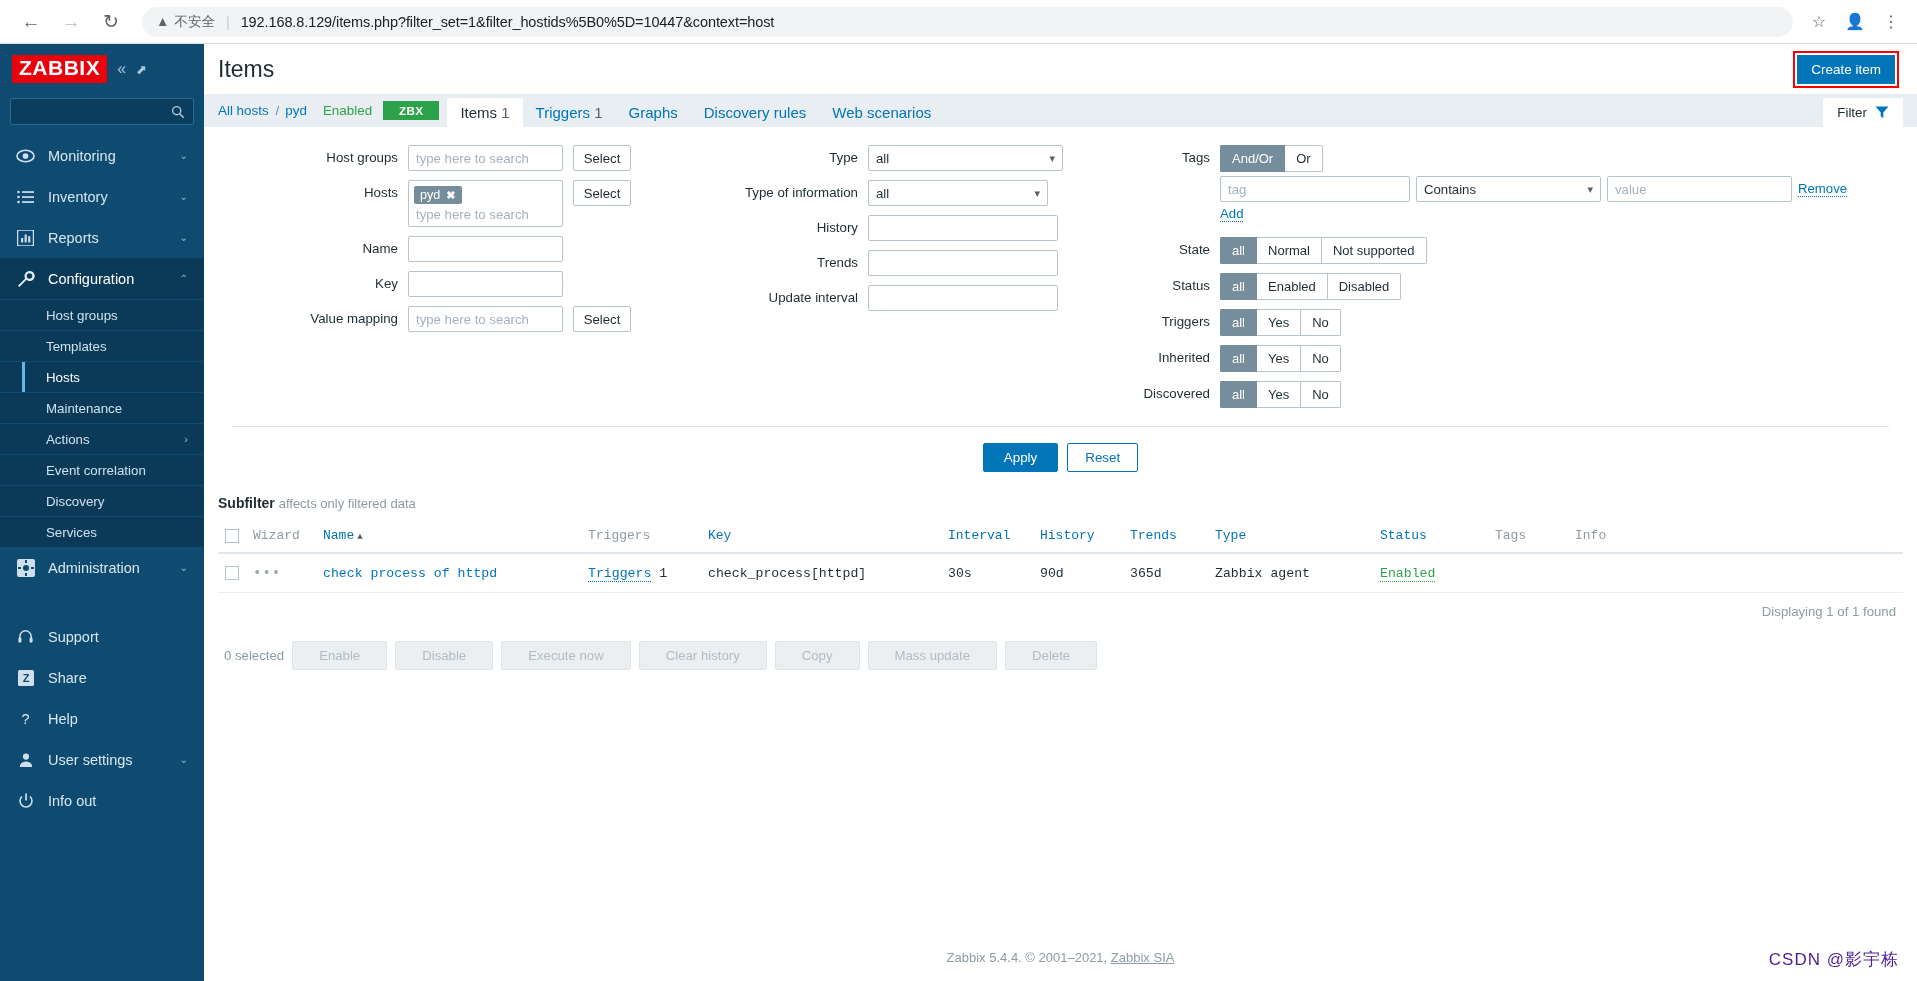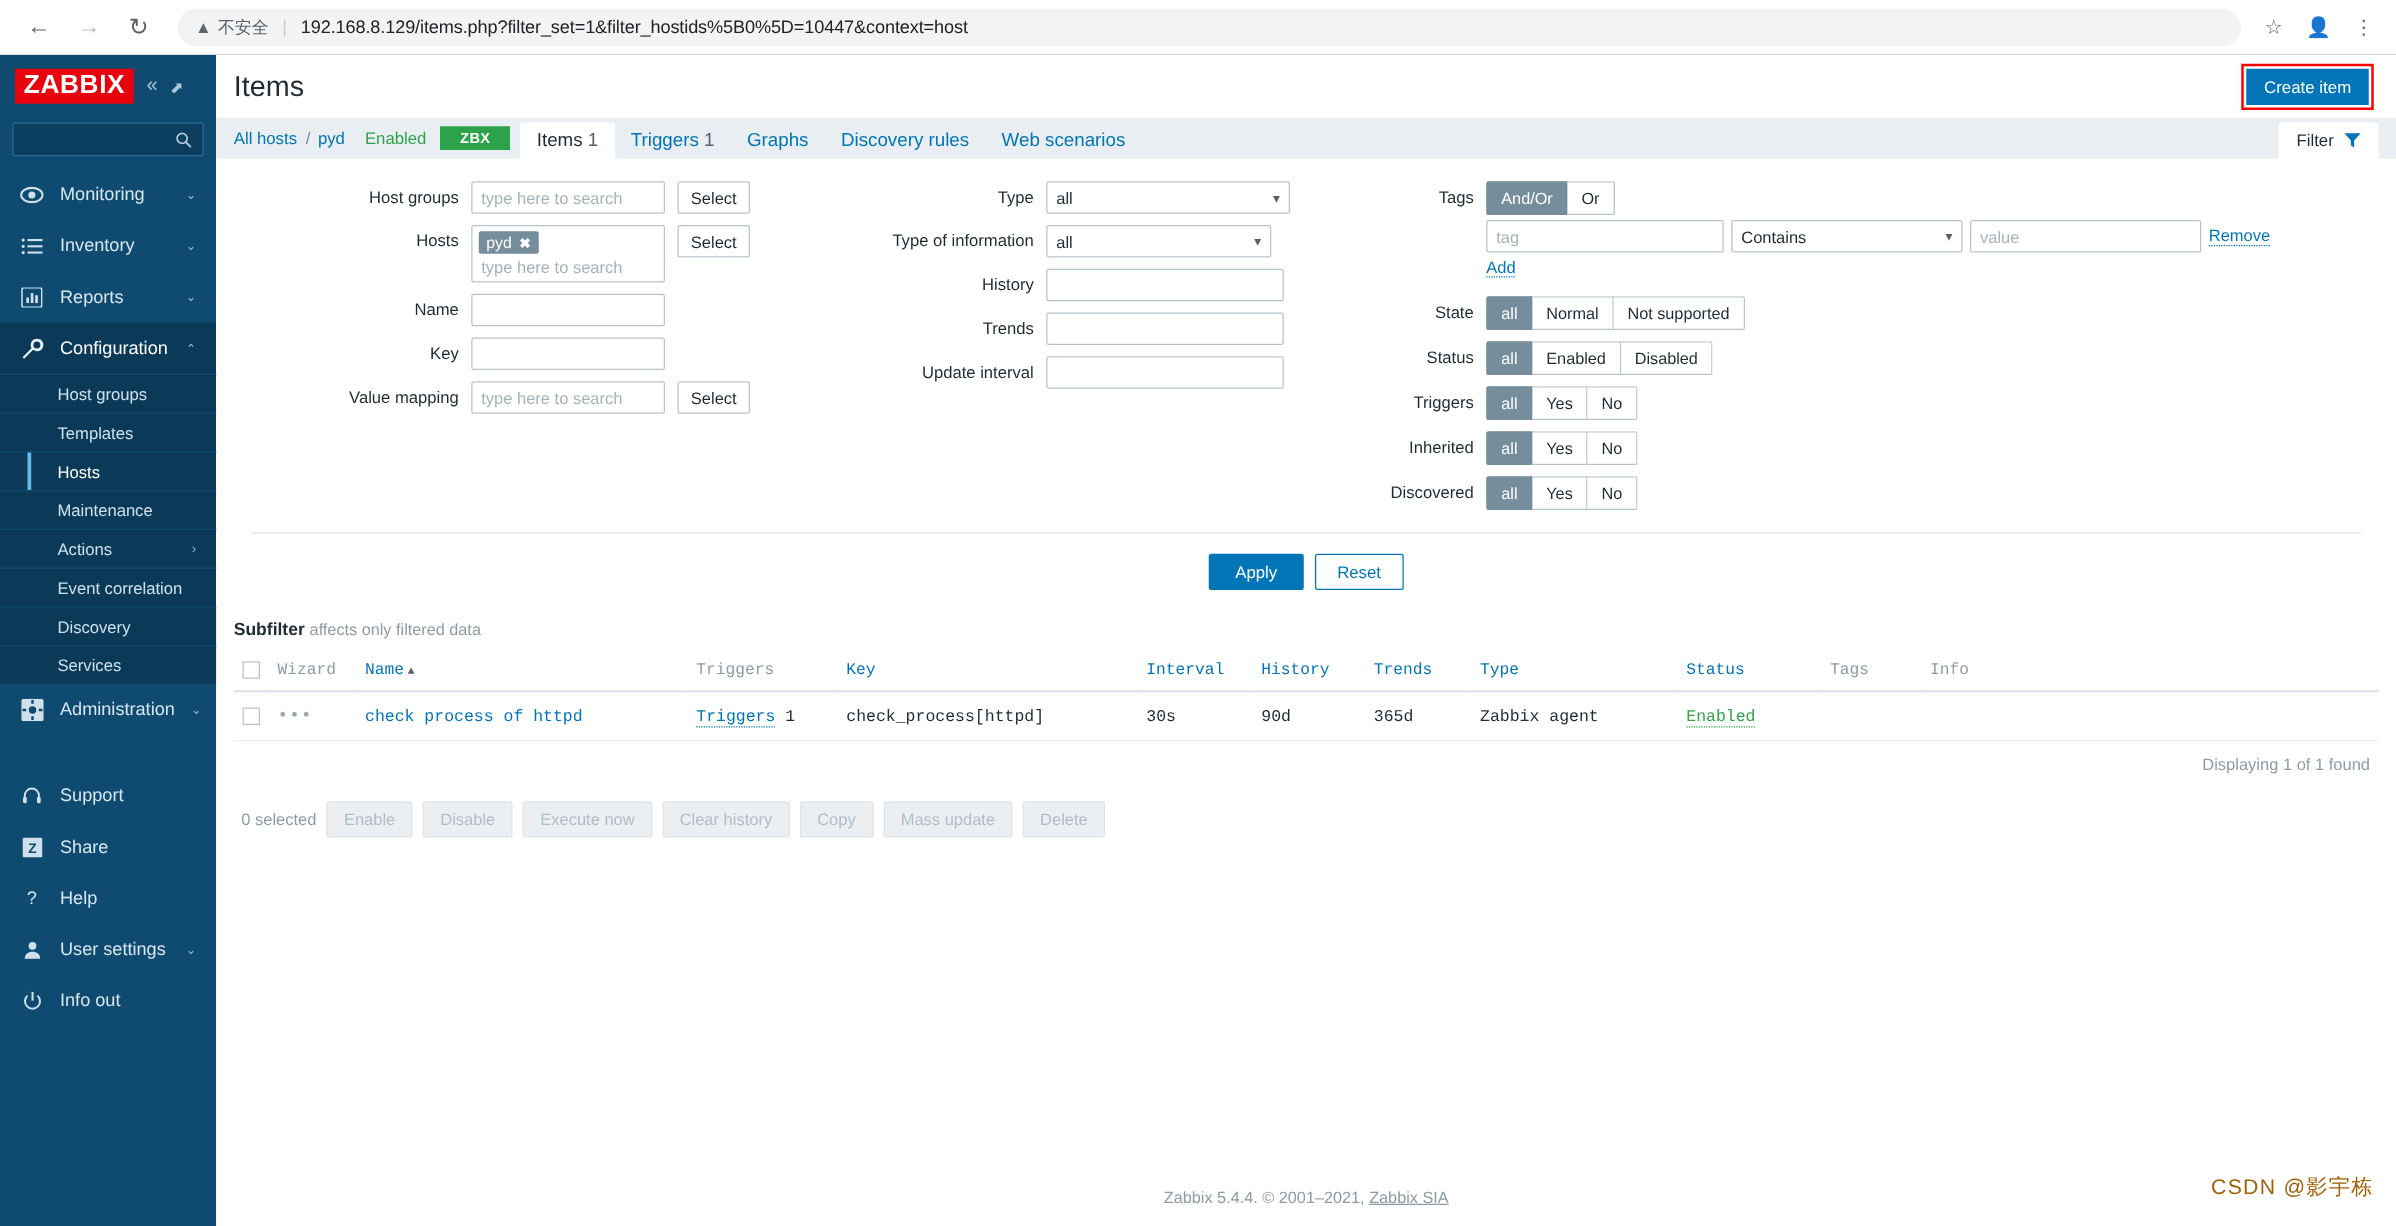--- a/index.html
+++ b/index.html
@@ -29,21 +29,21 @@
   .omni-sep { color: #ccc; margin: 0 4px; }
   .omni-url { color: #202124; font-size: 14.5px; letter-spacing: -0.1px;}
   .chrome-right { display: flex; align-items: center; gap: 12px; color: #5f6368; }
   .star-ico, .prof-ico, .dots-ico { width: 24px; height: 24px; display: flex; align-items: center; justify-content: center; cursor: pointer; }
 
   
   .app { display: flex; height: 937px; }
 
   
   .sidebar {
-    width: 173px; background: #0f4b71; color: #d1e3ef;
+    width: 204px; background: #0f4b71; color: #d1e3ef;
     display: flex; flex-direction: column; flex-shrink: 0;
   }
   .sb-logo-row {
     height: 50px; display: flex; align-items: center; padding: 0 12px; gap: 10px;
   }
   .zbx-logo {
     background: #e8000d; color: #fff; font-weight: bold; font-size: 21px;
     padding: 2px 7px 3px; letter-spacing: 0.5px; line-height: 1.05;
   }
   .sb-collapse { color: #a9c6da; font-size: 16px; cursor: pointer; }
@@ -222,33 +222,33 @@
     padding: 11px 7px 12px;
   }
 
   
   .actionbar {
     display: flex; align-items: center; gap: 8px;
     padding: 10px 20px; font-size: 13.2px; color: #8e9ba3;
   }
   .abtn {
     background: #eceff1; color: #b1bcc4; border: 1px solid #dfe4e7;
-    padding: 6px 13px; font-size: 13.2px; font-family: inherit;
+    padding: 6px 26px; font-size: 13.2px; font-family: inherit;
     border-radius: 2px; cursor: default;
   }
 
   
   .footer {
     margin-top: auto; text-align: center; padding: 14px 0 16px;
     font-size: 13px; color: #8e9ba3; position: relative;
   }
   .footer a { color: #8e9ba3; }
   .watermark {
-    position: absolute; right: 18px; bottom: 20px;
-    font-size: 17px; color: #a16207; letter-spacing: 1px;
+    position: absolute; right: 18px; bottom: 10px;
+    font-size: 17px; color: #4c1d95; letter-spacing: 1px;
   }
 </style>
 </head>
 <body>
 
 <div class="browser-bar">
   <div class="nav-btn">←</div>
   <div class="nav-btn disabled">→</div>
   <div class="nav-btn">↻</div>
   <div class="omnibox">

